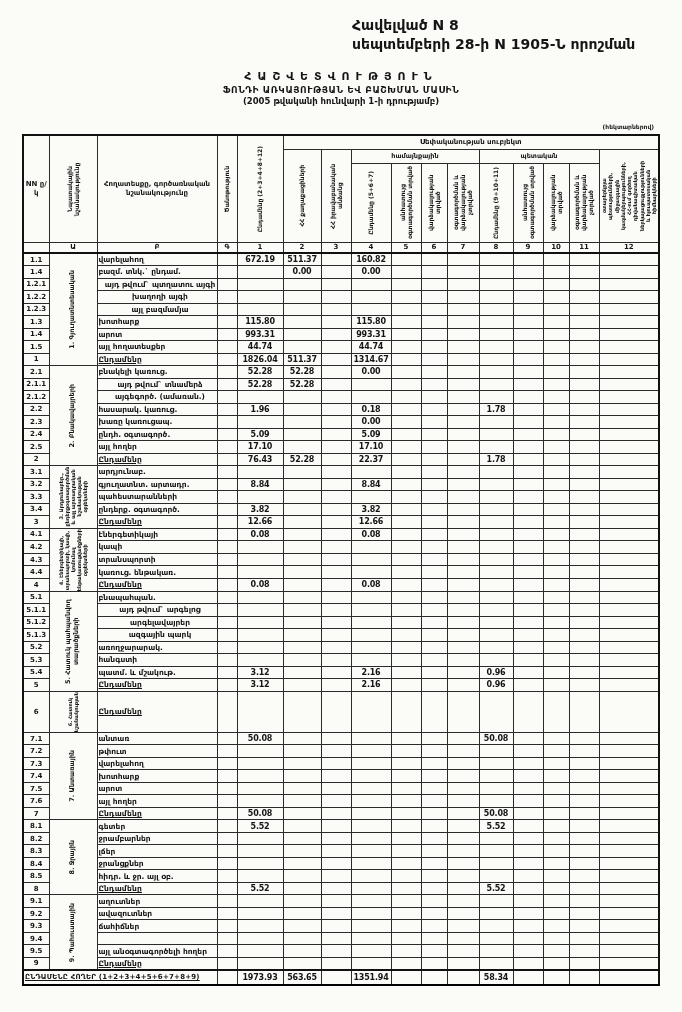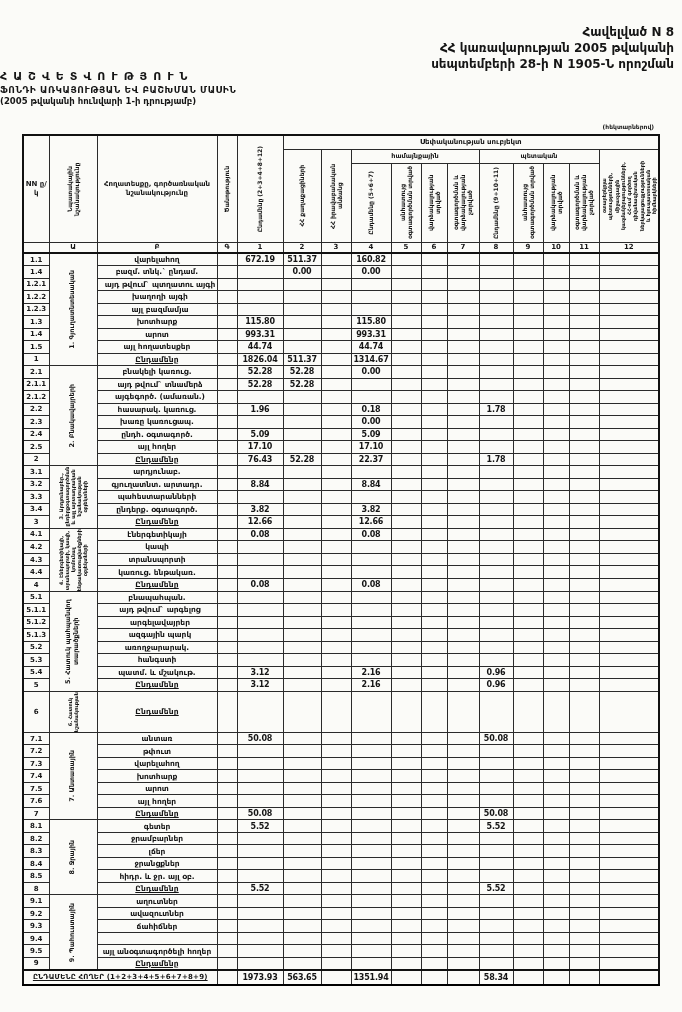--- a/index.html
+++ b/index.html
@@ -7,24 +7,24 @@
   body {
     width:682px; height:1012px;
     background:#fbfbf8;
     font-family:"DejaVu Sans", sans-serif;
     color:#151515;
     -webkit-font-smoothing:none;
   }
   .page { position:relative; width:682px; height:1012px; overflow:hidden; }
 
   .appendix {
-    position:absolute; top:24px; left:352px; width:322px;
-    text-align:right; font-size:12px; font-weight:bold; line-height:1.35;
+    position:absolute; top:16px; left:352px; width:322px;
+    text-align:left; font-size:14px; font-weight:bold; line-height:1.35;
   }
-  .titleblock { position:absolute; top:70px; left:0; width:682px; font-weight:bold; }
+  .titleblock { position:absolute; top:70px; left:0; width:682px; text-align:center; font-weight:bold; }
   .t1 { font-size:11px; letter-spacing:6px; margin-bottom:2px; }
   .t2 { font-size:9px;  letter-spacing:0.4px; }
   .t3 { font-size:9px;  letter-spacing:0.6px; }
   .t4 { font-size:8.5px; margin-top:1px; }
   .unit-note { position:absolute; top:123px; right:28px; font-size:6px; font-weight:bold; }
 
   table.report {
     position:absolute; top:134px; left:22px;
     width:638px; border-collapse:collapse; table-layout:fixed;
   }
@@ -42,21 +42,21 @@
   .rot {
     writing-mode:vertical-rl; transform:rotate(180deg);
     margin:0 auto; font-size:6px; line-height:1.2;
     max-height:92px; text-align:center; white-space:normal;
   }
   .rot-sm { font-size:5px; line-height:1.25; max-height:76px; }
   .hwrap { font-size:7px; line-height:1.25; text-align:center; }
 
   tbody td { height:12.5px; font-size:7.5px; }
   td.nn   { text-align:center; font-size:7px; }
-  td.lbl  { text-align:center; padding-left:3px; white-space:nowrap; }
+  td.lbl  { text-align:left; padding-left:3px; white-space:nowrap; }
   td.lbl.sub { text-align:center; padding-left:7px; }
   td.val  { text-align:center; font-size:8px; letter-spacing:-0.2px; }
   tr.total td { font-weight:bold; }
   tr.total td.lbl { letter-spacing:0.2px;text-decoration:underline; }
   tr.group-start td { border-top:1.8px solid #111; }
   tr.sub-row td { border-top:1px dashed #444; }
   tr.tall td { height:30px; }
   tr.grand td { border-top:2px solid #111; border-bottom:2px solid #000000; height:15px; font-size:8px; }
   tr.grand td.lbl { font-size:7px; }
   td.grp {
@@ -71,21 +71,20 @@
   }
   .footer .sig { position:absolute; right:0px; top:28px; font-size:10.5px; }
 </style>
 </head>
 <body>
 
 <div class="page">
 
   <div class="appendix">
     <div>Հավելված N 8</div>
-    <div>ՀՀ կառավարության 2005 թվականի</div>
     <div>սեպտեմբերի 28-ի N 1905-Ն որոշման</div>
   </div>
 
   <div class="titleblock">
     <div class="t1">ՀԱՇՎԵՏՎՈՒԹՅՈՒՆ</div>
     <div class="t3">ՖՈՆԴԻ ԱՌԿԱՅՈՒԹՅԱՆ ԵՎ ԲԱՇԽՄԱՆ ՄԱՍԻՆ</div>
     <div class="t4">(2005 թվականի հունվարի 1-ի դրությամբ)</div>
   </div>
 
   <div class="unit-note">(հեկտարներով)</div>

